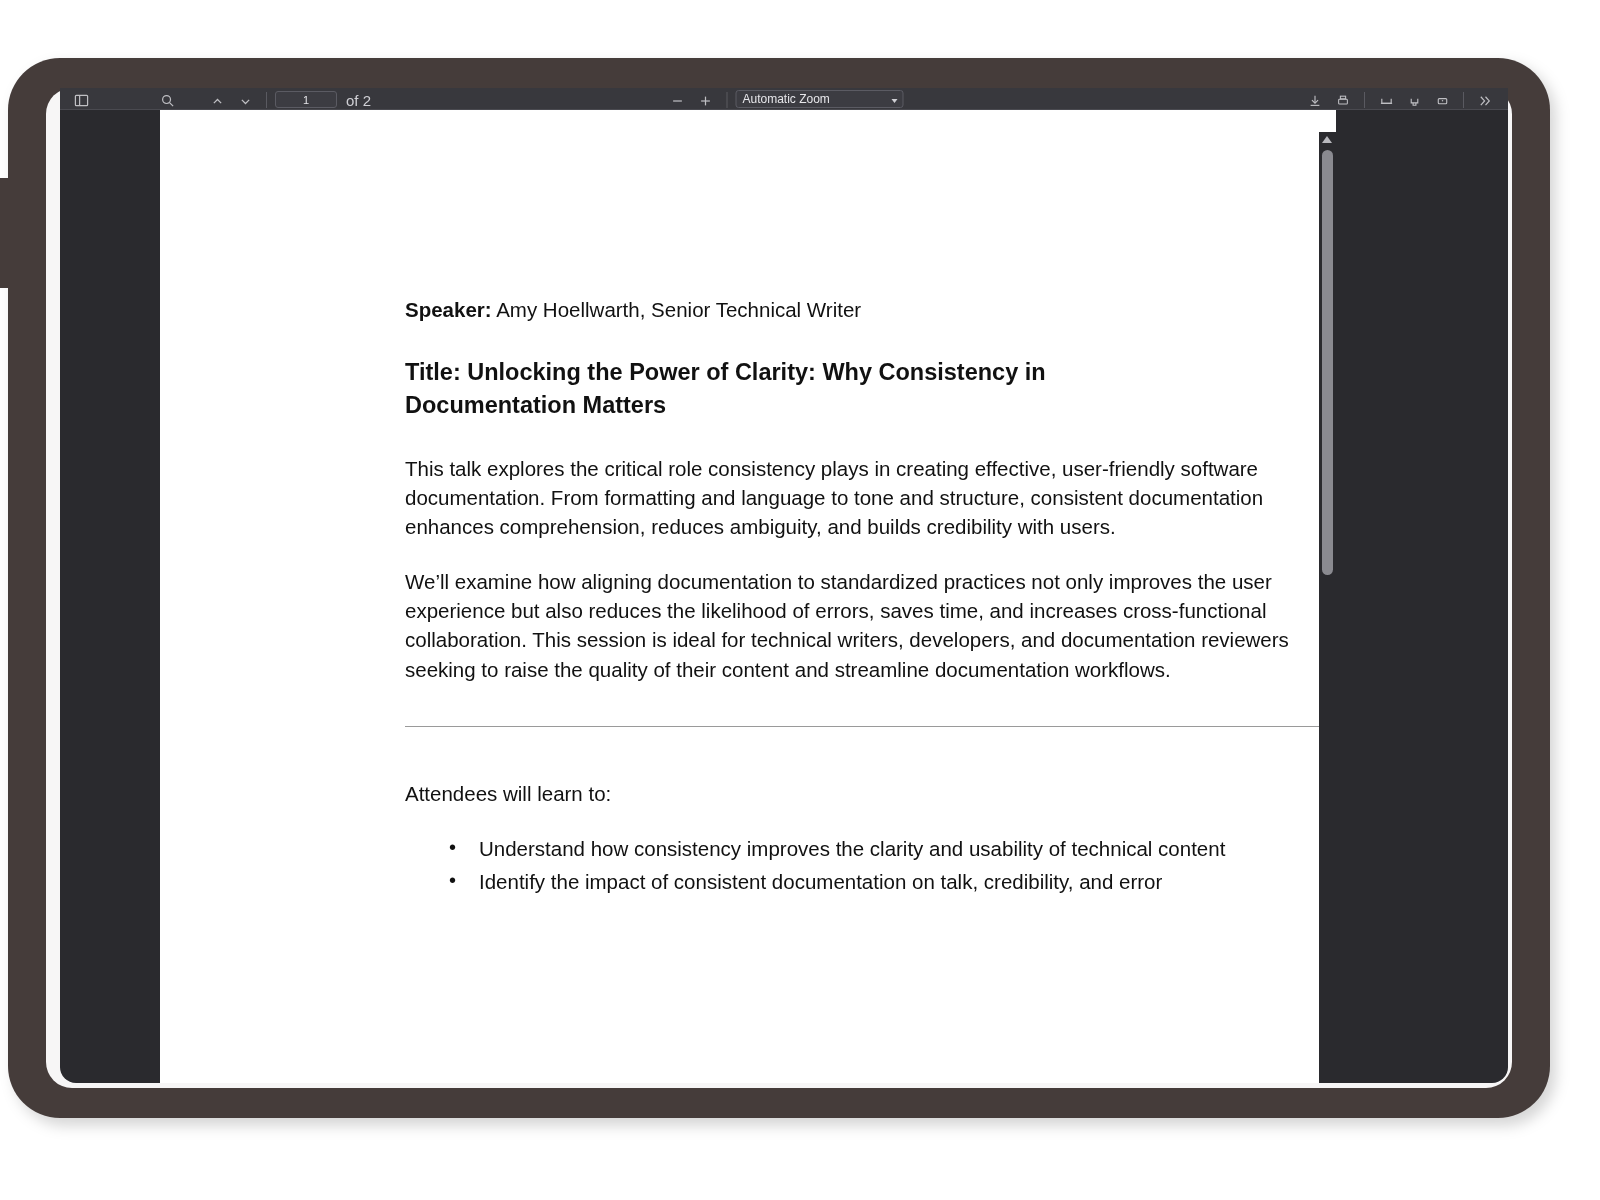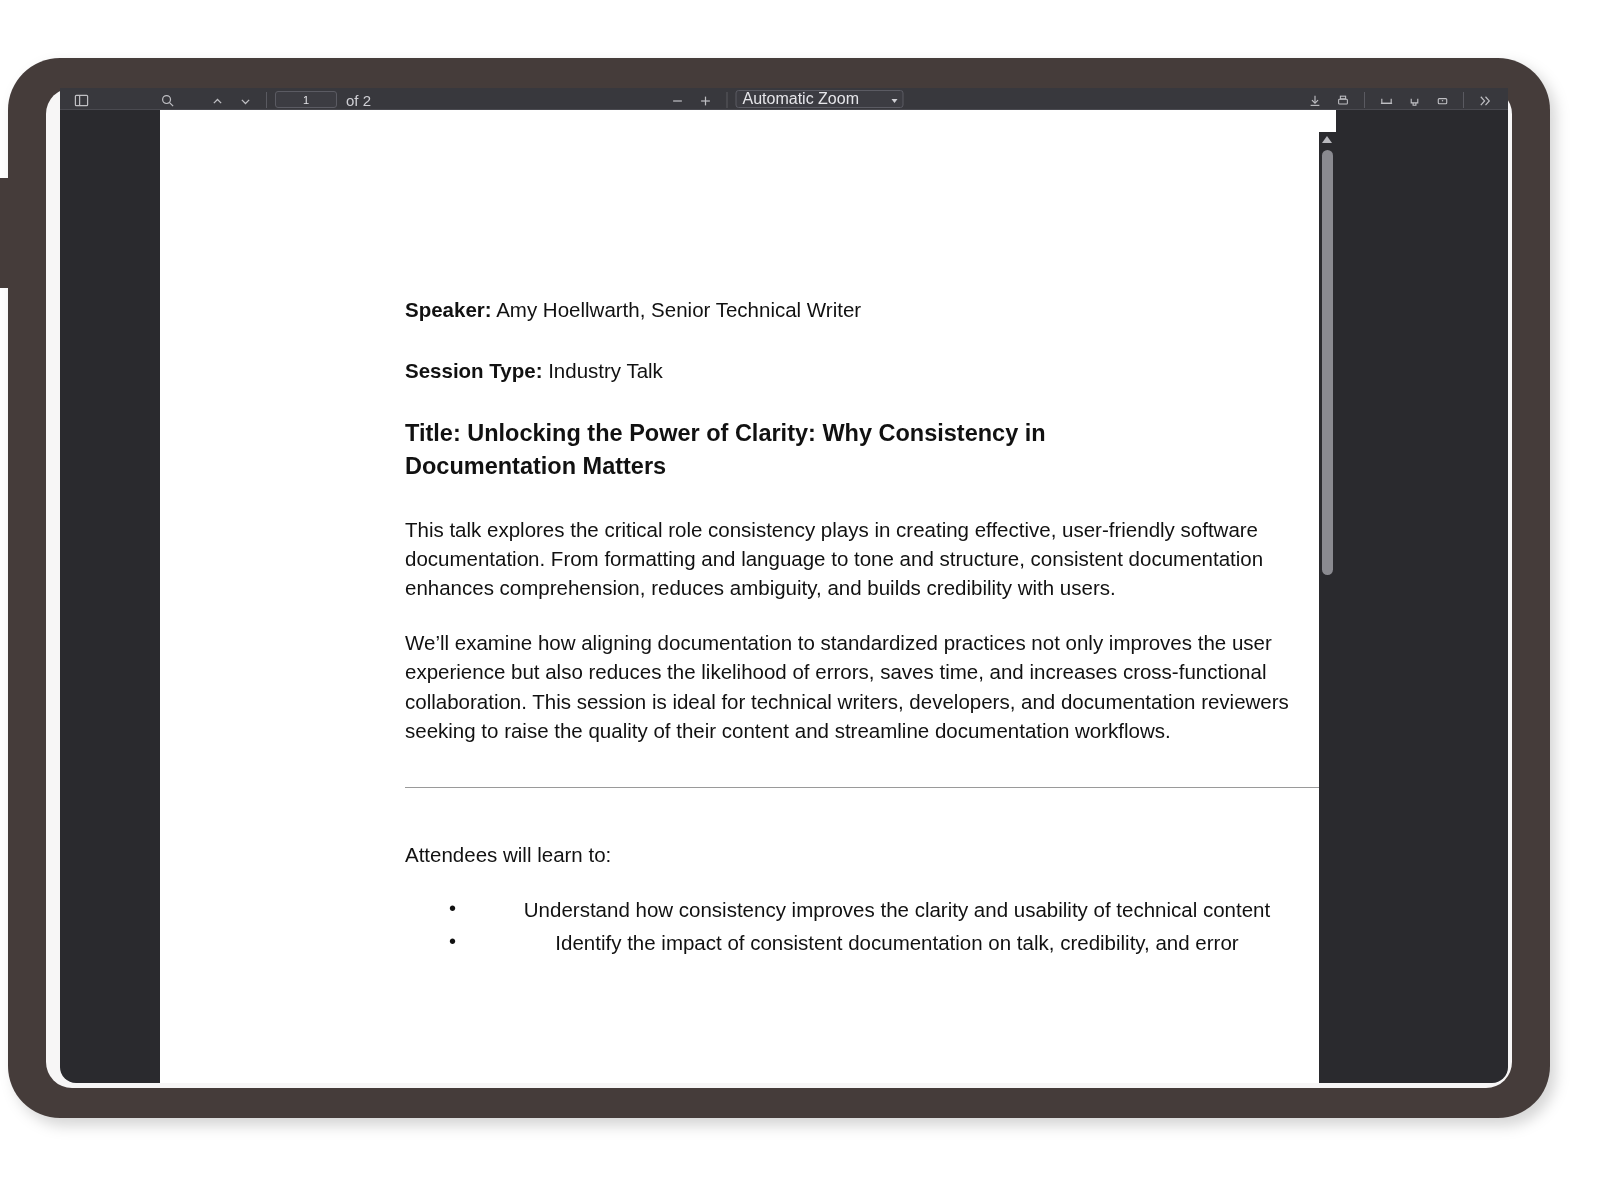--- a/index.html
+++ b/index.html
@@ -147,21 +147,21 @@
     white-space: nowrap;
   }
 
   .zoom-select {
     width: 168px;
     height: 18px;
     background: #3c3c42;
     border: 1px solid #5b5b63;
     border-radius: 3px;
     color: #e6e6ea;
-    font-size: 16px;
+    font-size: 12px;
     line-height: 16px;
     padding: 0 16px 0 6px;
     box-sizing: border-box;
     position: relative;
     overflow: hidden;
     white-space: nowrap;
   }
   .zoom-select::after {
     content: "";
     position: absolute;
@@ -220,21 +220,20 @@
     border: none;
     border-top: 1px solid #9a9a9a;
     margin: 42px 0 52px 0;
     width: 945px;
   }
 
   ul.objectives {
     margin: 22px 0 4px 0;
     padding-left: 74px;
     list-style: none;
-    text-align: center;
   }
   ul.objectives li {
     position: relative;
     margin-bottom: 4px;
     max-width: 900px;
   }
   ul.objectives li::before {
     content: "\2022";
     position: absolute;
     left: -30px;
@@ -377,21 +376,20 @@
         </div>
       </div>
     </div>
 
     <div class="page-area">
       <div class="pdf-page">
         <div class="doc-body">
 
           <p class="meta-line"><b>Speaker:</b><span> Amy Hoellwarth, Senior Technical Writer</span></p>
 
-          <p class="meta-line"><b>Session Type:</b><span> Industry Talk</span></p>
 
           <h1 class="doc-title">Title: Unlocking the Power of Clarity: Why Consistency in Documentation Matters</h1>
 
 
           <p>This talk explores the critical role consistency plays in creating effective, user-friendly software documentation. From formatting and language to tone and structure, consistent documentation enhances comprehension, reduces ambiguity, and builds credibility with users.</p>
 
           <p>We’ll examine how aligning documentation to standardized practices not only improves the user experience but also reduces the likelihood of errors, saves time, and increases cross-functional collaboration. This session is ideal for technical writers, developers, and documentation reviewers seeking to raise the quality of their content and streamline documentation workflows.</p>
 
           <hr class="doc-rule">
 

